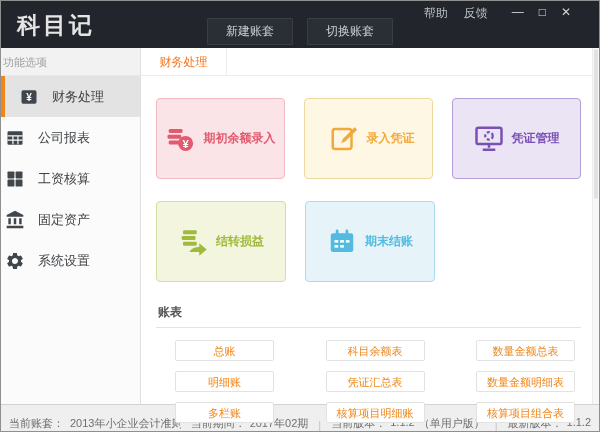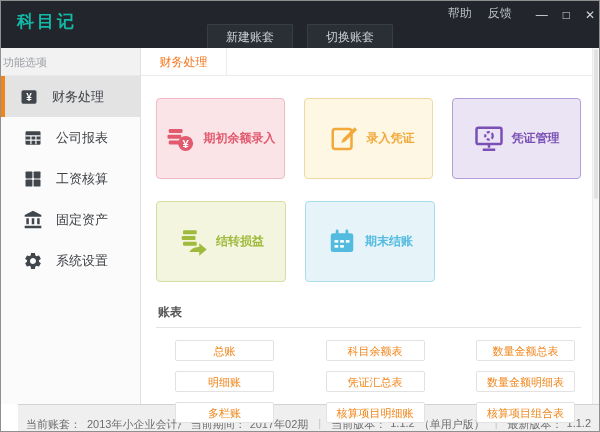--- a/index.html
+++ b/index.html
@@ -1,33 +1,33 @@
 <!DOCTYPE html>
 <html><head>
 <meta charset="utf-8">
 <style>
   html,body{margin:0;padding:0;background:#555;}
   *{box-sizing:border-box;font-family:"Liberation Sans","DejaVu Sans",sans-serif;}
   .window{width:600px;height:432px;background:#fff;position:relative;overflow:hidden;border:1px solid #8f8f8f;display:flex;flex-direction:column;}
 
   
   .titlebar{height:47px;background:#22262c;position:relative;flex:0 0 auto;}
-  .logo{position:absolute;left:16px;top:9px;font-size:17px;font-weight:bold;color:#14b8a6;letter-spacing:3px;}
-  .tb-center{position:absolute;left:50%;transform:translateX(-50%);top:23px;display:flex;gap:14px;}
+  .logo{position:absolute;left:16px;top:9px;font-size:23px;font-weight:bold;color:#e5e5e5;letter-spacing:3px;}
+  .tb-center{position:absolute;left:50%;transform:translateX(-50%);top:17px;display:flex;gap:14px;}
   .tb-btn{background:#2a2f36;border:1px solid #383e46;color:#ccd1d6;font-size:12px;padding:4px 18px;cursor:pointer;border-radius:1px;}
-  .tb-right{position:absolute;right:4px;top:4px;display:flex;align-items:flex-end;gap:16px;}
+  .tb-right{position:absolute;right:28px;top:4px;display:flex;align-items:flex-start;gap:16px;}
   .tb-link{color:#b9bec4;font-size:12px;cursor:pointer;}
   .win-controls{display:flex;gap:15px;align-items:center;margin-left:8px;}
   .win-btn{color:#d3d7db;font-size:12px;cursor:pointer;line-height:14px;}
 
   
   .body-row{flex:1 1 auto;display:flex;min-height:0;}
   .sidebar{width:140px;flex:0 0 140px;background:#fbfbfb;border-right:1px solid #e0e0e0;}
   .sb-header{height:28px;line-height:28px;background:#f2f2f2;color:#9b9fa4;font-size:11px;padding-left:2px;border-bottom:1px solid #e9e9e9;}
-  .sb-item{height:41px;display:flex;align-items:center;padding-left:18px;gap:13px;color:#3f4347;font-size:13px;cursor:pointer;border-left:4px solid transparent;}
+  .sb-item{height:41px;display:flex;align-items:center;gap:13px;color:#3f4347;font-size:13px;cursor:pointer;border-left:4px solid transparent;}
   .sb-item .sb-icon{width:20px;height:20px;color:#41464c;flex:0 0 20px;}
   .sb-item.selected{background:#e3e3e3;border-left:4px solid #f08519;padding-left:14px;}
   .sb-icon svg{width:20px;height:20px;display:block;}
 
   .main{flex:1 1 auto;position:relative;background:#fff;min-width:0;}
   .tabbar{height:28px;border-bottom:1px solid #ececec;display:flex;}
   .tab{width:86px;text-align:center;line-height:28px;font-size:12px;color:#f7761d;border-right:1px solid #ececec;cursor:pointer;background:#fff;}
   .content{padding:22px 18px 0 15px;}
 
   .card-row{display:flex;gap:19px;margin-bottom:22px;}
@@ -38,21 +38,21 @@
 
   .reports-title{font-size:12px;font-weight:bold;color:#555;margin:18px 0 6px 2px;}
   .reports-hr{border:none;border-top:1px solid #e3e3e3;margin:0 0 12px 0;}
   .reports-grid{display:grid;grid-template-columns:repeat(3,118px);justify-content:space-between;row-gap:10px;padding-right:6px;}
   .rep-btn{height:21px;background:#fff;border:1px solid #e2e2e2;border-radius:2px;color:#f08519;font-size:11px;text-align:center;line-height:19px;cursor:pointer;white-space:nowrap;overflow:hidden;margin-left:19px;}
 
   .scrollbar{position:absolute;top:0;right:0;width:7px;bottom:0;background:#f7f7f7;border-left:1px solid #ebebeb;}
   .scroll-thumb{position:absolute;top:1px;left:1px;right:1px;height:150px;background:#e1e1e1;border-radius:3px;}
 
   
-  .statusbar{height:27px;flex:0 0 27px;background:#efefef;border-top:1px solid #d2d2d2;display:flex;align-items:flex-start;font-size:11px;color:#6e6e6e;padding:12px 8px;gap:10px;margin-left:17px;}
+  .statusbar{height:27px;flex:0 0 27px;background:#efefef;border-top:1px solid #d2d2d2;display:flex;align-items:flex-end;font-size:11px;color:#6e6e6e;padding:0 8px;gap:10px;}
   .sb-left{flex:1 1 auto;display:flex;gap:6px;white-space:nowrap;overflow:hidden;}
   .sb-group{display:flex;gap:4px;white-space:nowrap;}
   .sb-sep{color:#c4c4c4;}
 </style>
 </head>
 <body>
 
 <div class="window">
 
   <div class="titlebar">

